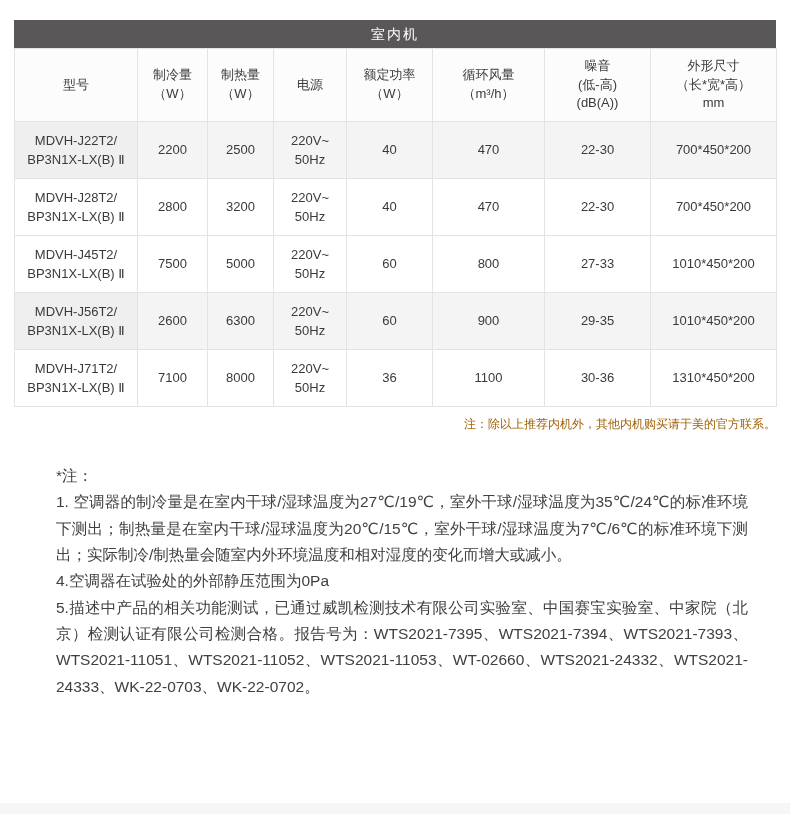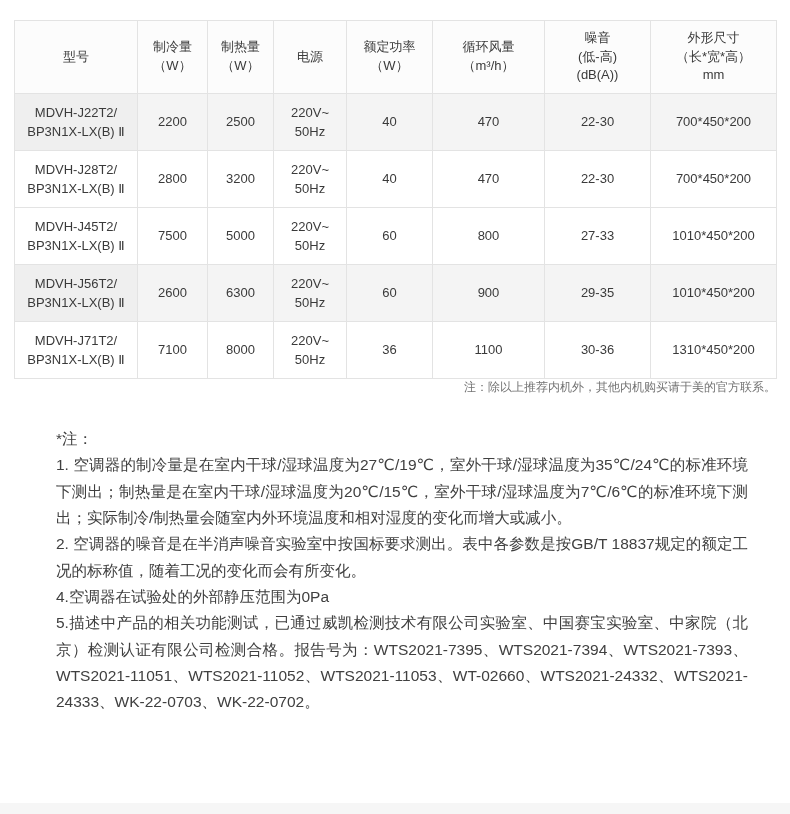--- a/index.html
+++ b/index.html
@@ -23,38 +23,39 @@
     background:#fcfcfc; font-weight:400; font-size:13px;
     color:#3a3a3a; height:68px; line-height:1.45;
   }
   table.spec td {
     background:#ffffff; font-size:13px; height:52px; line-height:1.5;
   }
   tr.stripe td { background:#f4f4f4; }
   td.model-cell { background:#f0f0f0; font-size:12.5px;margin-left:40px; }
   tr.stripe td.model-cell { background:#efefef; }
   .table-note {
-    width:762px; text-align:right;
-    font-size:12px; color:#737373;
+    width:762px; margin-top:9px; text-align:right;
+    font-size:12px; color:#a16207;
   }
   .notes {
     margin:30px 28px 0 42px; font-size:15.5px;
     line-height:1.7; color:#404040; text-align:justify;
   }
   .notes p { margin:0; }
   .bottom-strip {
     position:absolute; left:0; bottom:0; width:790px; height:11px;
     background:#f6f6f6;
   }
 </style>
 </head>
 <body>
 
 <div class="sheet">
 
+  <div class="table-title">室内机</div>
 
   <table class="spec">
     <colgroup>
       <col style="width:123px">
         <col style="width:70px">
         <col style="width:66px">
       <col style="width:73px">
         <col style="width:86px">
         <col style="width:112px">
       <col style="width:106px">
@@ -142,21 +143,20 @@
     <td>1310*450*200</td>
   </tr>
       </tbody>
   </table>
 
   <div class="table-note">注：除以上推荐内机外，其他内机购买请于美的官方联系。</div>
 
   <div class="notes">
     <p>*注：</p>
     <p>1. 空调器的制冷量是在室内干球/湿球温度为27℃/19℃，室外干球/湿球温度为35℃/24℃的标准环境下测出；制热量是在室内干球/湿球温度为20℃/15℃，室外干球/湿球温度为7℃/6℃的标准环境下测出；实际制冷/制热量会随室内外环境温度和相对湿度的变化而增大或减小。</p>
-    <p>2. 空调器的噪音是在半消声噪音实验室中按国标要求测出。表中各参数是按GB/T 18837规定的额定工况的标称值，随着工况的变化而会有所变化。</p>
     <p>4.空调器在试验处的外部静压范围为0Pa</p>
     <p>5.描述中产品的相关功能测试，已通过威凯检测技术有限公司实验室、中国赛宝实验室、中家院（北京）检测认证有限公司检测合格。报告号为：WTS2021-7395、WTS2021-7394、WTS2021-7393、WTS2021-11051、WTS2021-11052、WTS2021-11053、WT-02660、WTS2021-24332、WTS2021-24333、WK-22-0703、WK-22-0702。</p>
 
   </div>
 
 </div>
 
 <div class="bottom-strip"></div>
 
 </body></html>

